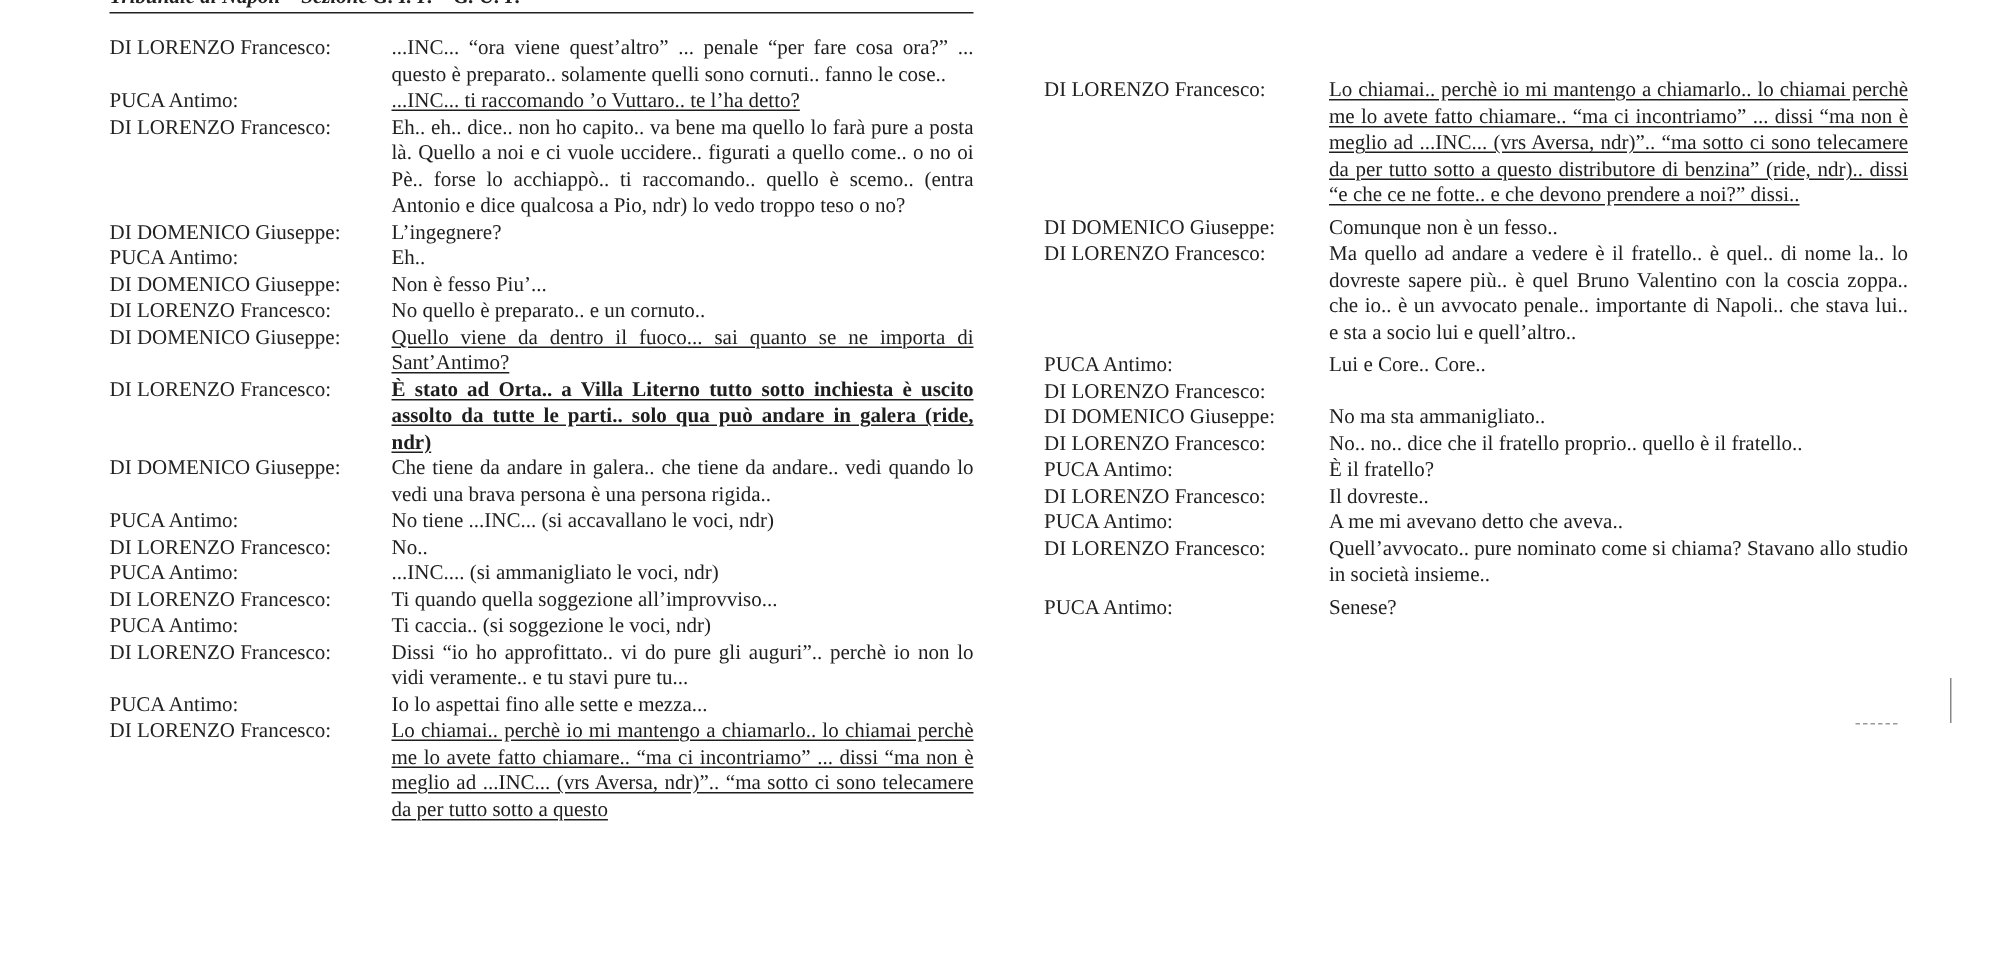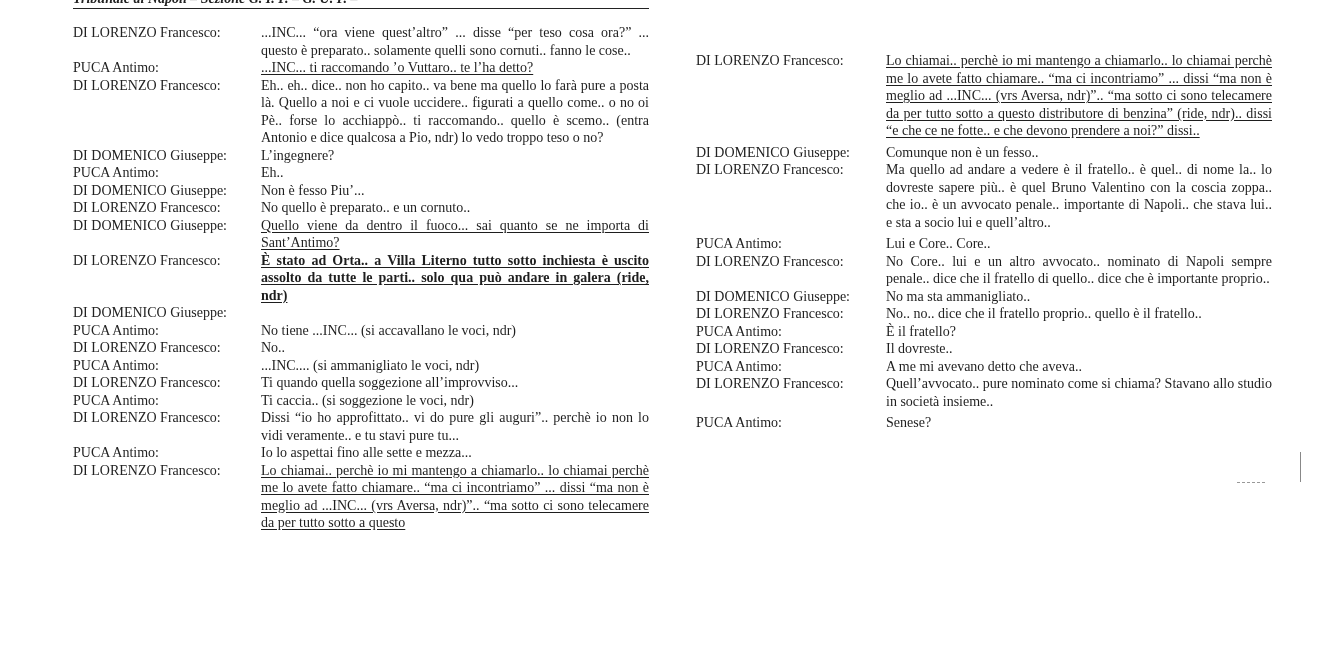--- a/index.html
+++ b/index.html
@@ -32,21 +32,21 @@
   .scan-dash { position: absolute; right: 66px; top: 482px; width: 28px; border-top: 1px dashed #999; }
 </style>
 </head>
 <body>
 
 <div class="page" id="page-left">
   <div class="header">Tribunale di Napoli – Sezione G. I. P. – G. U. P. –</div>
   <div class="transcript" id="left-transcript">
       <div class="row">
         <div class="speaker">DI LORENZO Francesco:</div>
-        <div class="text ">...INC... “ora viene quest’altro” ... disse “per teso cosa ora?” ... questo è preparato.. solamente quelli sono cornuti.. fanno le cose..</div>
+        <div class="text ">...INC... “ora viene quest’altro” ... penale “per fare cosa ora?” ... questo è preparato.. solamente quelli sono cornuti.. fanno le cose..</div>
       </div>
       <div class="row">
         <div class="speaker">PUCA Antimo:</div>
         <div class="text u">...INC... ti raccomando ’o Vuttaro.. te l’ha detto?</div>
       </div>
       <div class="row">
         <div class="speaker">DI LORENZO Francesco:</div>
         <div class="text ">Eh.. eh.. dice.. non ho capito.. va bene ma quello lo farà pure a posta là. Quello a noi e ci vuole uccidere.. figurati a quello come.. o no oi Pè.. forse lo acchiappò.. ti raccomando.. quello è scemo.. (entra Antonio e dice qualcosa a Pio, ndr) lo vedo troppo teso o no?</div>
       </div>
       <div class="row">
@@ -68,20 +68,21 @@
       <div class="row">
         <div class="speaker">DI DOMENICO Giuseppe:</div>
         <div class="text u">Quello viene da dentro il fuoco... sai quanto se ne importa di Sant’Antimo?</div>
       </div>
       <div class="row">
         <div class="speaker">DI LORENZO Francesco:</div>
         <div class="text u b">È stato ad Orta.. a Villa Literno tutto sotto inchiesta è uscito assolto da tutte le parti.. solo qua può andare in galera (ride, ndr)</div>
       </div>
       <div class="row">
         <div class="speaker">DI DOMENICO Giuseppe:</div>
+        <div class="text ">Che tiene da andare in galera.. che tiene da andare.. vedi quando lo vedi una brava persona è una persona rigida..</div>
       </div>
       <div class="row">
         <div class="speaker">PUCA Antimo:</div>
         <div class="text ">No tiene ...INC... (si accavallano le voci, ndr)</div>
       </div>
       <div class="row">
         <div class="speaker">DI LORENZO Francesco:</div>
         <div class="text ">No..</div>
       </div>
       <div class="row">
@@ -126,21 +127,20 @@
         <div class="speaker">DI LORENZO Francesco:</div>
         <div class="text ">Ma quello ad andare a vedere è il fratello.. è quel.. di nome la.. lo dovreste sapere più.. è quel Bruno Valentino con la coscia zoppa.. che io.. è un avvocato penale.. importante di Napoli.. che stava lui.. e sta a socio lui e quell’altro..</div>
       </div>
       <div class="gap"></div>
       <div class="row">
         <div class="speaker">PUCA Antimo:</div>
         <div class="text ">Lui e Core.. Core..</div>
       </div>
       <div class="row">
         <div class="speaker">DI LORENZO Francesco:</div>
-        <div class="text ">No Core.. lui e un altro avvocato.. nominato di Napoli sempre penale.. dice che il fratello di quello.. dice che è importante proprio..</div>
       </div>
       <div class="row">
         <div class="speaker">DI DOMENICO Giuseppe:</div>
         <div class="text ">No ma sta ammanigliato..</div>
       </div>
       <div class="row">
         <div class="speaker">DI LORENZO Francesco:</div>
         <div class="text ">No.. no.. dice che il fratello proprio.. quello è il fratello..</div>
       </div>
       <div class="row">

